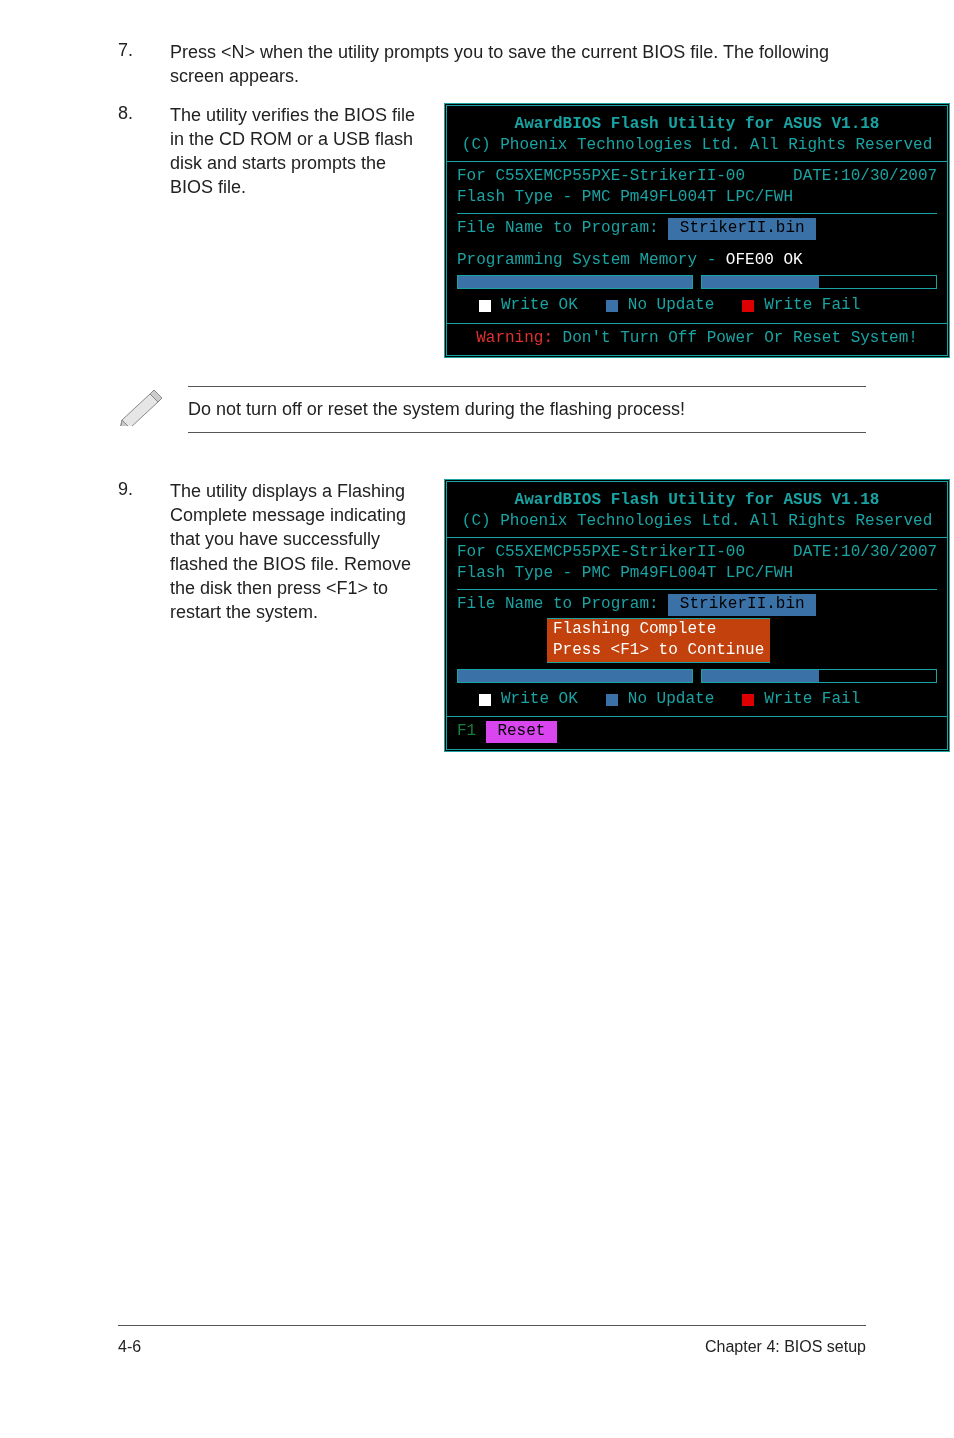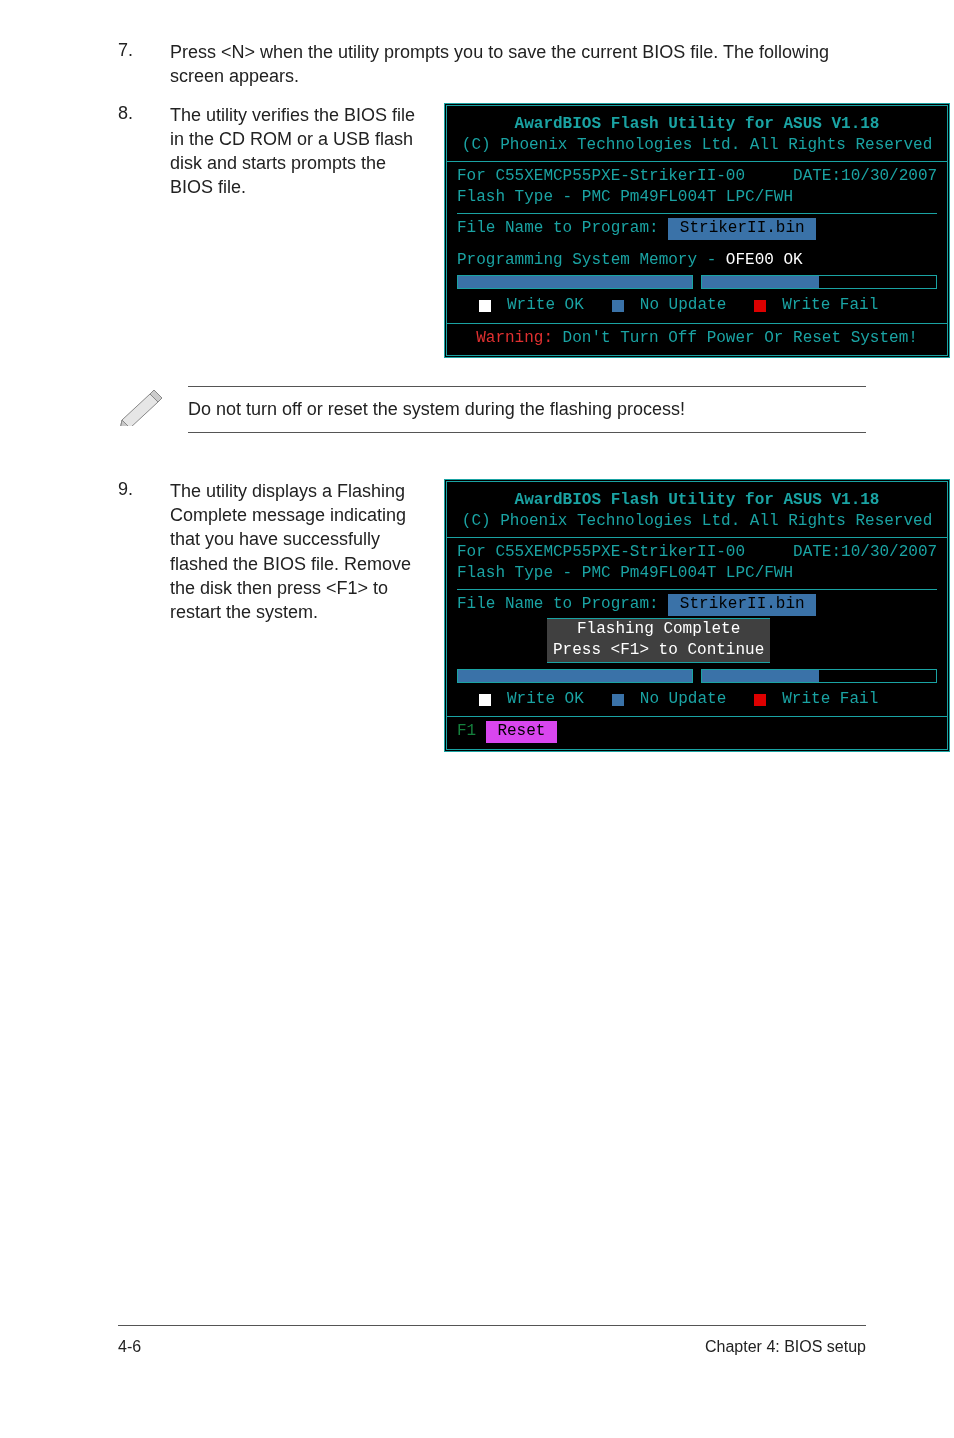--- a/index.html
+++ b/index.html
@@ -101,21 +101,21 @@
   background: #3a72a8;
 }
 .legend {
   display: flex;
   gap: 28px;
   margin: 6px 0 6px 22px;
 }
 .leg-item {
   display: flex;
   align-items: center;
-  gap: 16px;
+  gap: 10px;
   color: #1aa3a3;
 }
 .sq {
   width: 12px;
   height: 12px;
   display: inline-block;
 }
 .sq.white { background: #fff; }
 .sq.blue { background: #3a72a8; }
 .sq.red { background: #d00; }
@@ -126,25 +126,25 @@
 .warn-line .rest { color: #1aa3a3; }
 .hr-full {
   border: none;
   border-top: 1px solid #1aa3a3;
   margin: 4px -10px;
 }
 .msgbox {
   display: inline-block;
   border-top: 1px solid #1aa3a3;
   border-bottom: 1px solid #1aa3a3;
-  background: #404040;
+  background: #c2410c;
   color: #fff;
   padding: 0 6px;
   margin: 2px 0 2px 90px;
-  text-align: center;
+  text-align: left;
 }
 .f1line { margin-top: 4px; }
 .f1line .f1 { color: #15803d; }
 .note-block {
   display: flex;
   align-items: flex-start;
   margin: 28px 0 46px 0;
 }
 .note-icon {
   flex: 0 0 70px;

